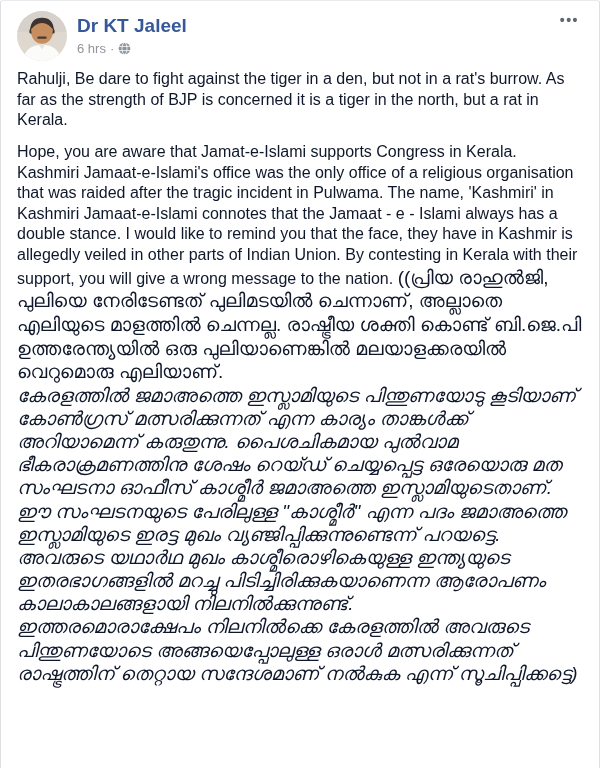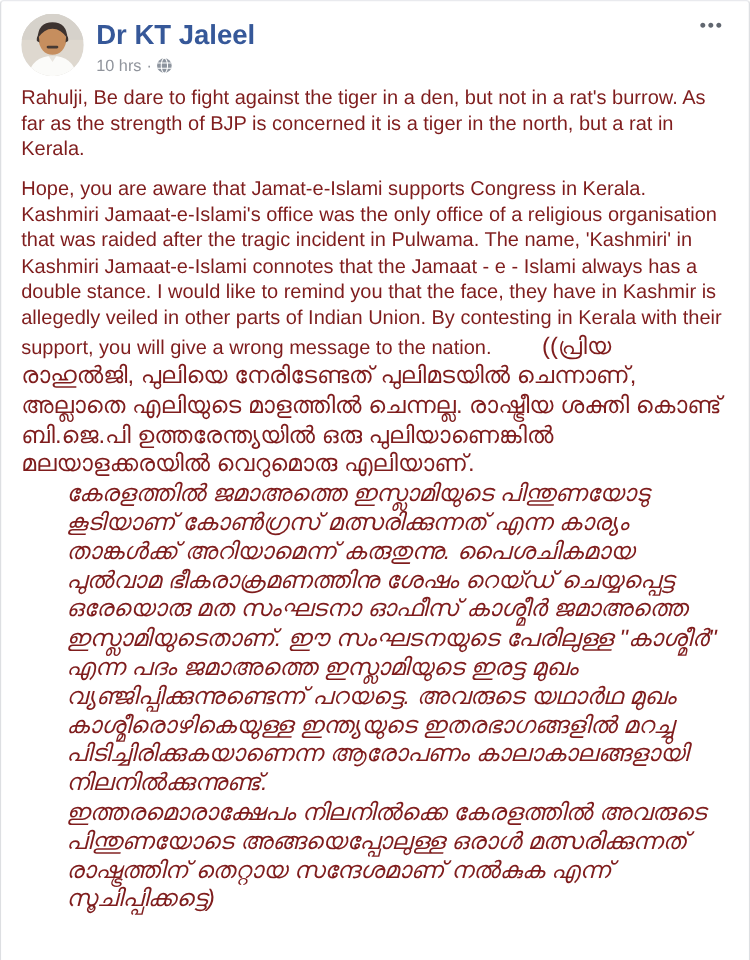--- a/index.html
+++ b/index.html
@@ -36,21 +36,21 @@
     cursor: pointer;
   }
   .avatar svg { display: block; width: 50px; height: 50px; }
   .header-text {
     margin-left: 10px;
     padding-top: 3px;
     flex: 1 1 auto;
     min-width: 0;
   }
   .author-name {
-    font-size: 22px;
+    font-size: 19px;
     font-weight: 700;
     color: #365899;
     text-decoration: none;
     line-height: 1.25;
     cursor: pointer;
   }
   .meta-row {
     display: flex;
     align-items: center;
     margin-top: 3px;
@@ -69,32 +69,31 @@
     font-size: 14px;
     font-weight: 700;
     letter-spacing: 1.5px;
     line-height: 1;
     cursor: pointer;
     border-radius: 3px;
     user-select: none;
   }
   .post-text {
     padding: 8px 16px 14px 16px;
-    color: #7f1d1d;
+    color: #0f172a;
     font-size: 16px;
     line-height: 1.29;
   }
   .post-text p {
     margin: 0 0 11px 0;
   }
   .post-text p:last-child { margin-bottom: 0; }
   .ml {
     font-size: 19px;
     line-height: 1.22;
-    margin-left: 36px;
   }
   .ml-block {
     display: block;
     font-style: italic;
   }
 </style>
 </head>
 <body>
 
 <div class="post-card">
@@ -111,21 +110,21 @@
         <path d="M34.5 17 Q36.5 17 36 21 L34 22 Z" fill="#3d3330"></path>
         <rect x="19.5" y="24.5" width="9" height="2.2" rx="1.1" fill="#463a34"></rect>
         <path d="M5 48 Q8.5 32.5 24 32.5 Q39.5 32.5 43 48 Z" fill="#fbfbf9"></path>
         <path d="M21 32.5 L24 37 L27 32.5 Z" fill="#e8e4dd"></path>
       </svg>
     </div>
 
     <div class="header-text">
       <a class="author-name">Dr KT Jaleel</a>
       <div class="meta-row">
-        <span class="timestamp">10 hrs</span>
+        <span class="timestamp">6 hrs</span>
         <span class="meta-sep">·</span>
         <span class="globe">
           <svg viewBox="0 0 16 16" xmlns="http://www.w3.org/2000/svg">
             <circle cx="8" cy="8" r="7.2" fill="#8d949e"></circle>
             <ellipse cx="8" cy="8" rx="3.1" ry="7.2" fill="none" stroke="#ffffff" stroke-width="1"></ellipse>
             <path d="M1 5.4 H15 M1 10.6 H15" stroke="#ffffff" stroke-width="1" fill="none"></path>
           </svg>
         </span>
       </div>
     </div>

